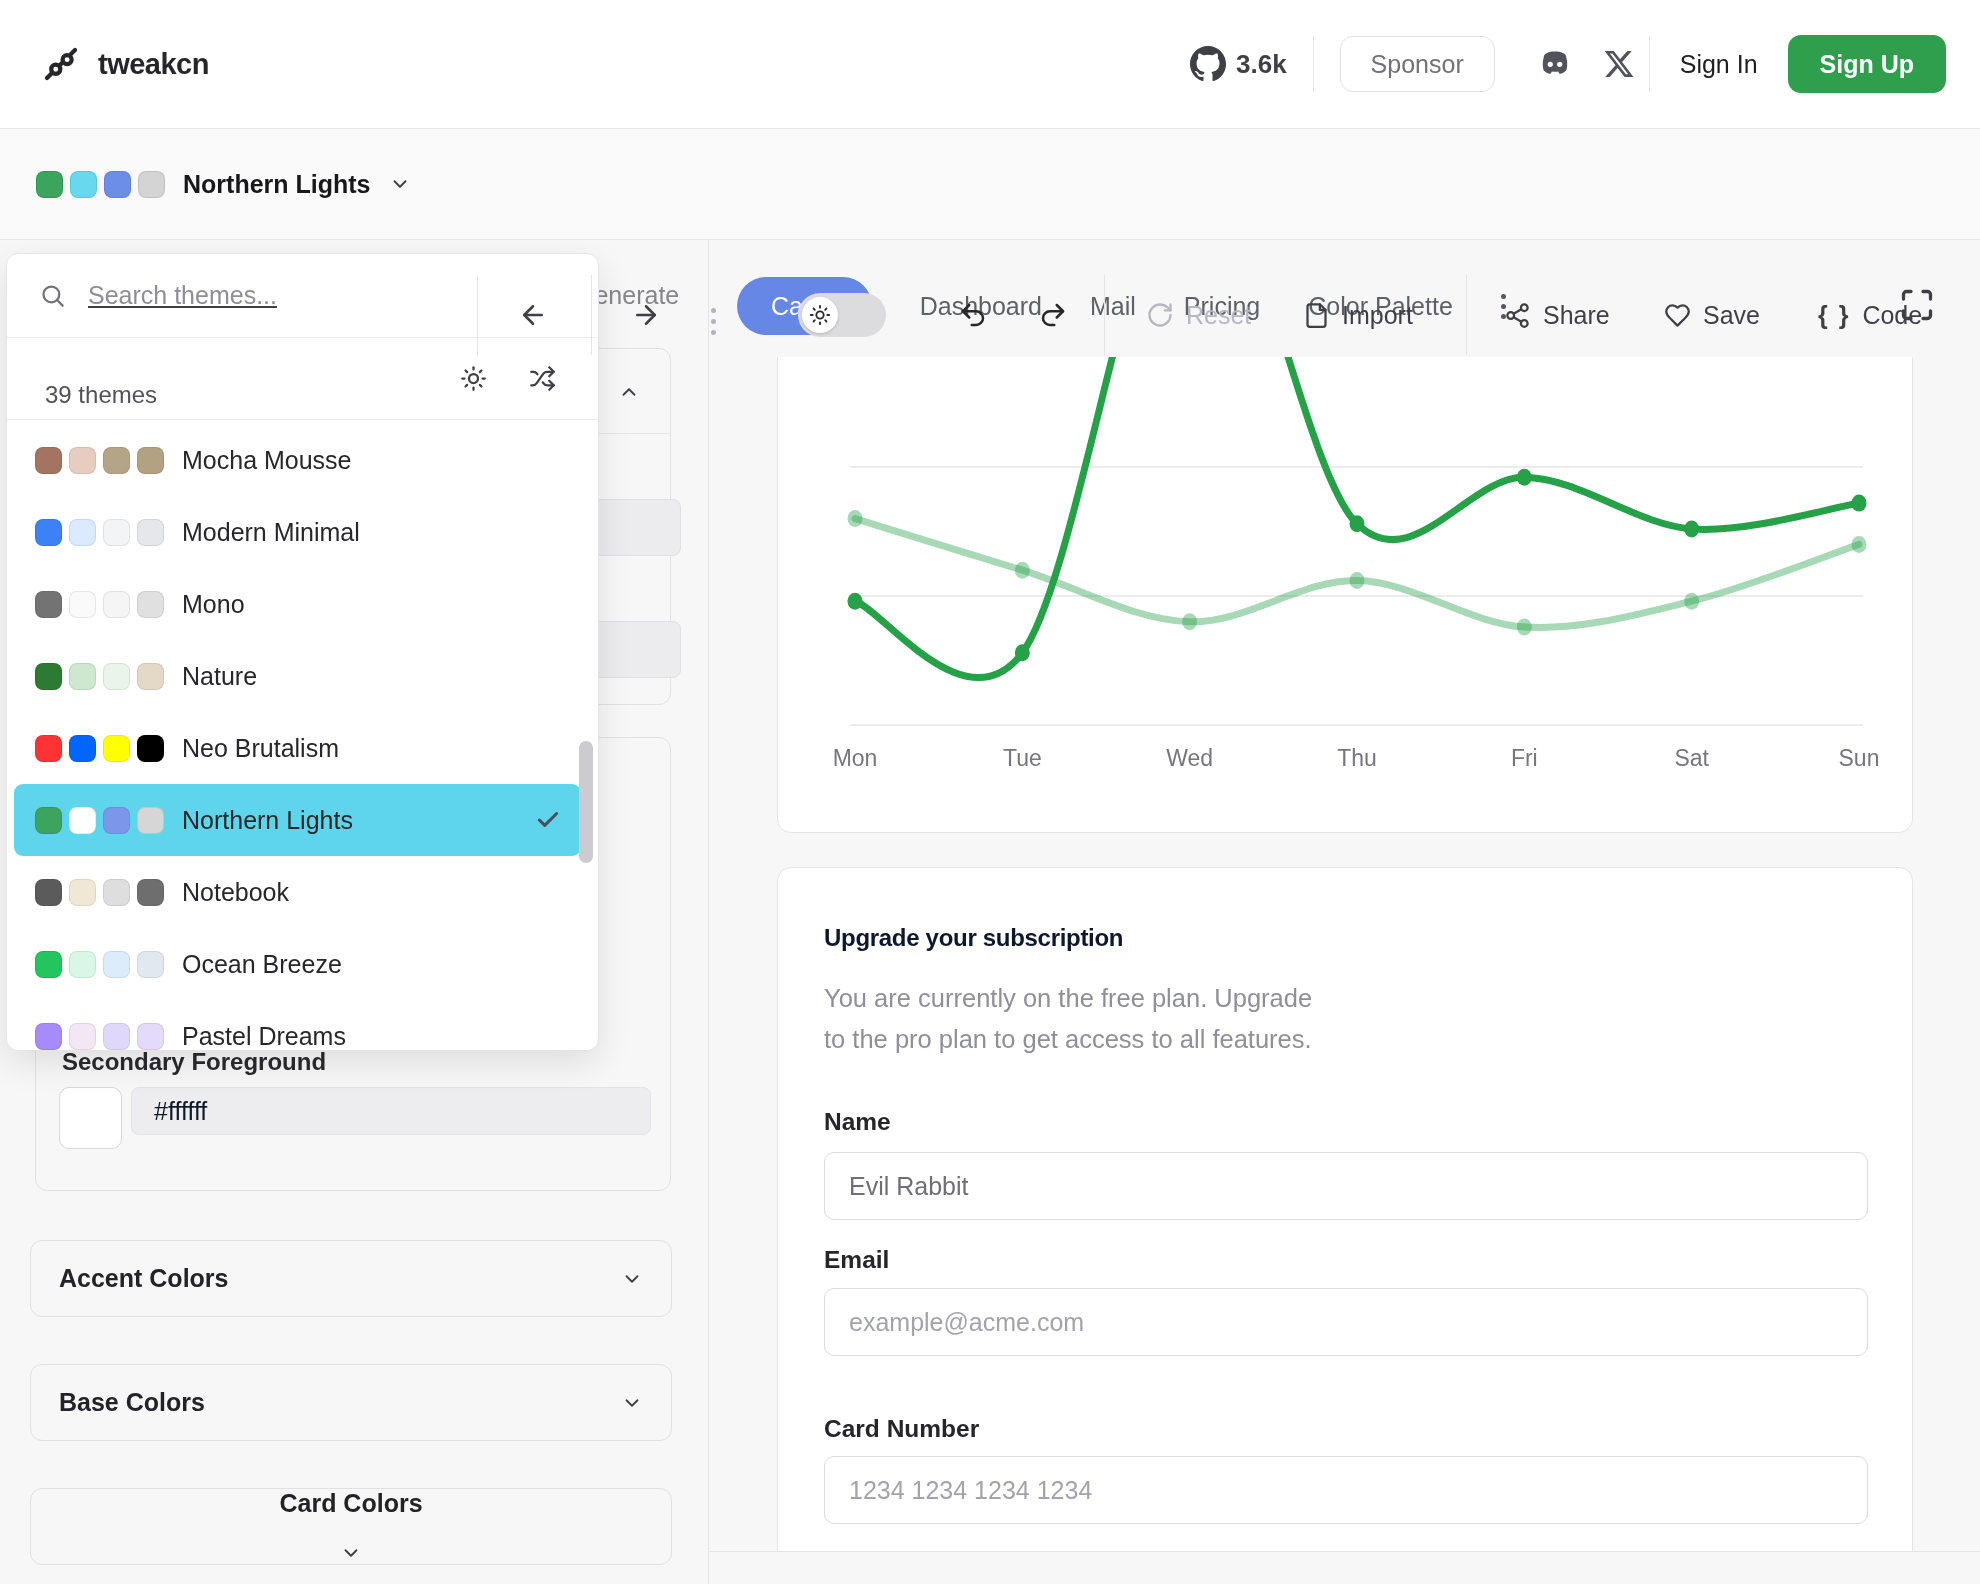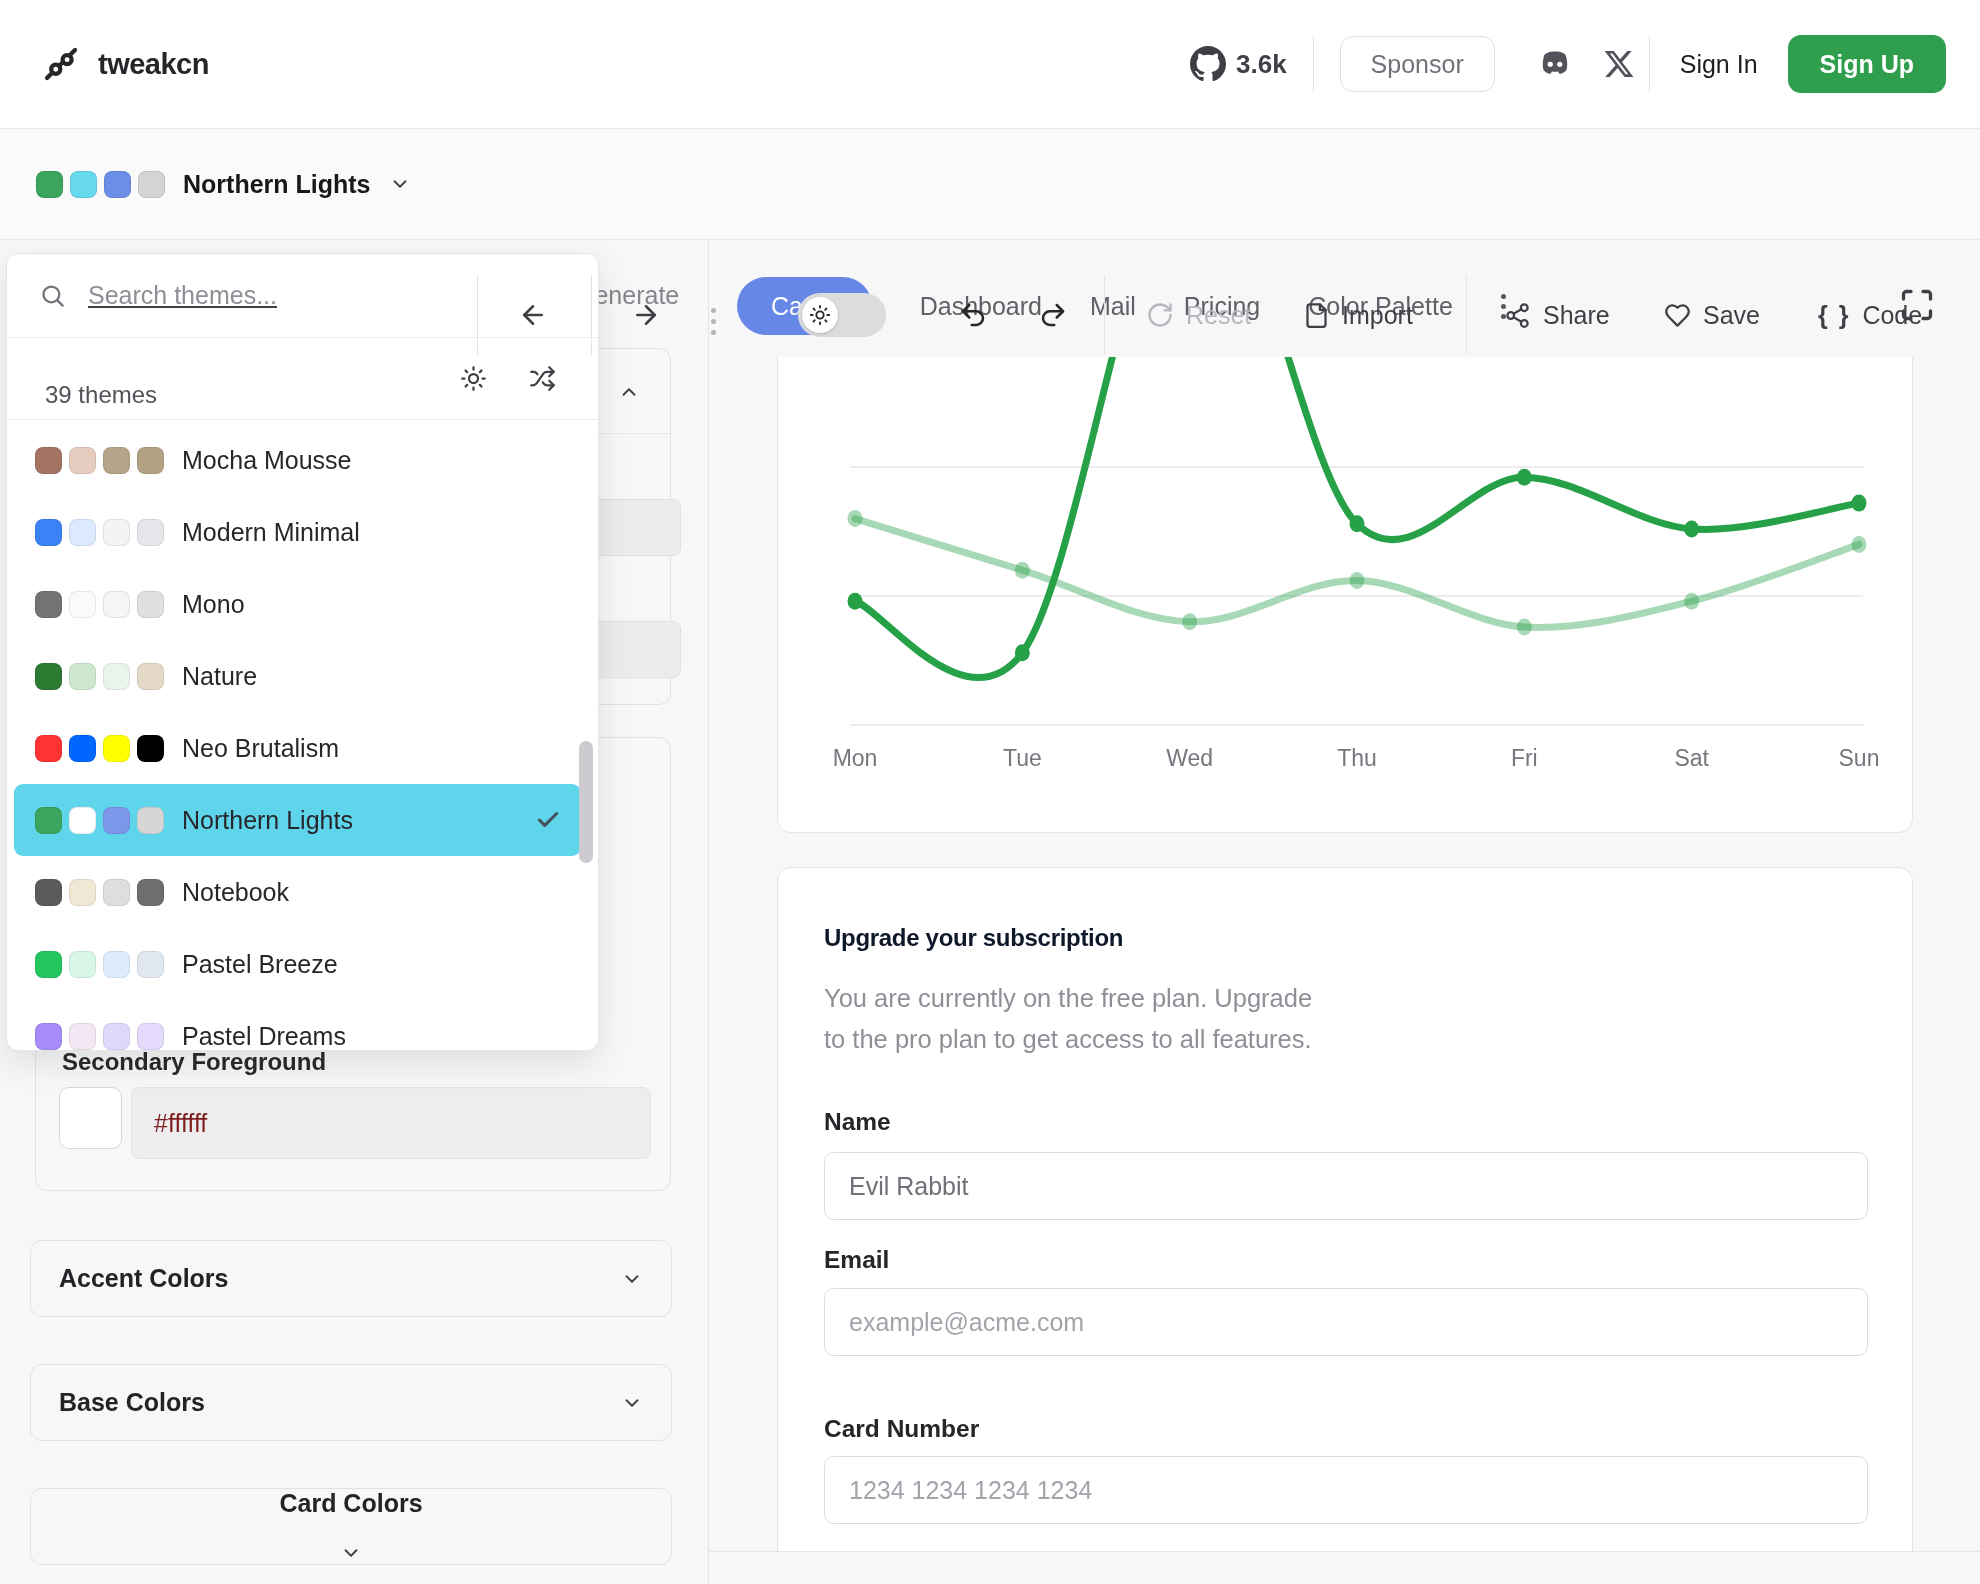--- a/index.html
+++ b/index.html
@@ -49,22 +49,22 @@
   
   #generate-label { position:absolute; left:575px; top:281px; font-size:25px; font-weight:500; color:#85858d; z-index:1; }
   .bg-section { position:absolute; border:1px solid #e1e1e4; border-radius:12px; z-index:1; }
   #bg-sec1 { left:35px; top:348px; width:636px; height:357px; }
   #bg-sec1 .sec-head { position:absolute; left:0; top:0; width:100%; height:85px; border-bottom:1px solid #e7e7ea; }
   #bg-sec1 .chev { position:absolute; right:30px; top:32px; }
   .stub { position:absolute; background:#ececef; border:1px solid #e0e0e3; border-radius:8px; width:250px; height:57px; left:395px; }
   #sfg-section { left:35px; top:737px; width:636px; height:454px; }
   #sfg-label { position:absolute; left:26px; top:310px; font-size:24px; font-weight:600; color:#2a2a2e; }
   #sfg-swatch { position:absolute; left:23px; top:349px; width:63px; height:62px; background:#fff; border:1px solid #d7d7db; border-radius:10px; }
-  #sfg-input { position:absolute; left:95px; top:349px; width:520px; height:72px; background:#ededf0; border:1px solid #e3e3e6;
-    border-radius:8px; font-size:25px; color:#7f1d1d; padding:0 22px; font-family:"Liberation Sans",sans-serif; }
+  #sfg-input { position:absolute; left:95px; top:349px; width:520px; height:48px; background:#ededf0; border:1px solid #e3e3e6;
+    border-radius:8px; font-size:25px; color:#0f172a; padding:0 22px; font-family:"Liberation Sans",sans-serif; }
   .side-acc { position:absolute; left:30px; width:642px; height:77px; border:1px solid #e1e1e4; border-radius:12px; z-index:1;
     display:flex; align-items:center; justify-content:space-between; padding:0 28px; background:transparent; }
   .side-acc span { font-size:25px; font-weight:600; color:#232327; }
 
   
   #theme-dropdown { position:absolute; left:6px; top:253px; width:593px; height:798px; background:#fff;
     border:1px solid #e5e5e8; border-radius:12px; box-shadow:0 12px 34px rgba(0,0,0,0.10); z-index:50; overflow:hidden; }
   #search-row { position:absolute; left:0; top:0; width:100%; height:84px; border-bottom:1px solid #ececef;
     display:flex; align-items:center; padding:0 32px; gap:22px; }
   #search-input { border:none; outline:none; flex:1; font-size:25px; color:#3f3f46; background:transparent; font-family:"Liberation Sans",sans-serif;text-decoration:underline; }
@@ -387,21 +387,21 @@
         </span>
         <span class="theme-label">Notebook</span>
       </div>
       <div class="theme-row">
         <span class="sw-group">
           <span class="sw" style="background: rgb(34, 197, 94);"></span>
           <span class="sw" style="background: rgb(216, 247, 231);"></span>
           <span class="sw" style="background: rgb(220, 236, 251);"></span>
           <span class="sw" style="background: rgb(226, 232, 240);"></span>
         </span>
-        <span class="theme-label">Pastel Breeze</span>
+        <span class="theme-label">Ocean Breeze</span>
       </div>
       <div class="theme-row">
         <span class="sw-group">
           <span class="sw" style="background: rgb(167, 139, 250);"></span>
           <span class="sw" style="background: rgb(242, 231, 243);"></span>
           <span class="sw" style="background: rgb(224, 216, 251);"></span>
           <span class="sw" style="background: rgb(228, 218, 252);"></span>
         </span>
         <span class="theme-label">Pastel Dreams</span>
       </div>

